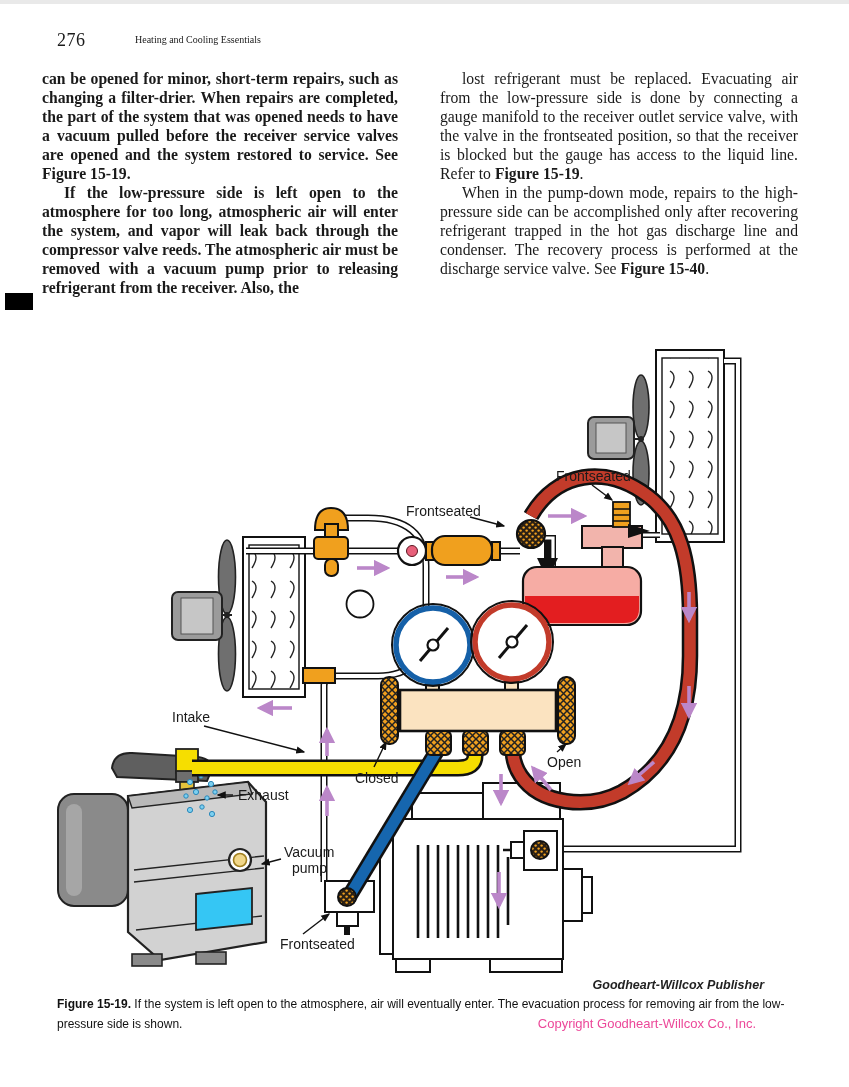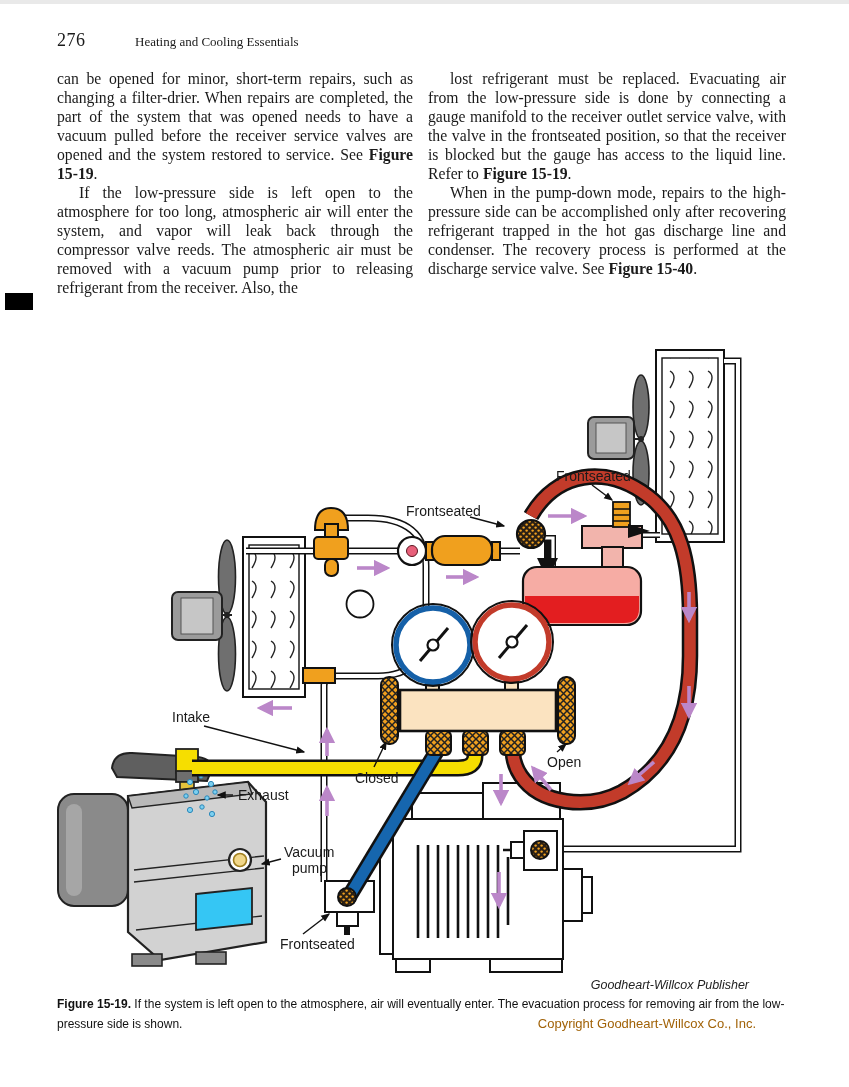--- a/index.html
+++ b/index.html
@@ -1,32 +1,32 @@
 <!DOCTYPE html>
 <html><head>
 <meta charset="utf-8">
 <style>
   html,body{margin:0;padding:0;background:#e9e9e9;}
   .page{position:relative;width:849px;height:1087px;background:#ffffff;margin:4px auto;
         font-family:"Liberation Serif", serif;color:#1a1a1a;overflow:hidden;}
   .margin-mark{position:absolute;left:5px;top:289px;width:28px;height:17px;background:#000;}
   .folio{position:absolute;left:57px;top:26px;font-size:18px;letter-spacing:.5px;}
-  .running-head{position:absolute;left:135px;top:30px;font-size:13px;}
+  .running-head{position:absolute;left:135px;top:30px;font-size:10px;}
   .col{position:absolute;top:65px;font-size:15.7px;line-height:19px;text-align:justify;}
   .col p{margin:0;}
   .col p.indent{text-indent:22px;}
-  .col-left{left:57px;width:356px;}
-  .col-right{left:428px;width:358px;}
+  .col-left{left:42px;width:356px;font-weight:bold;}
+  .col-right{left:440px;width:358px;}
   .figure-svg{position:absolute;left:0;top:280px;}
-  .credit{position:absolute;right:100px;top:974px;font-family:"Liberation Sans",sans-serif;
-          font-style:italic;font-size:12.5px;color:#222;}
+  .credit{position:absolute;right:85px;top:974px;font-family:"Liberation Sans",sans-serif;
+          font-style:italic;font-size:12.5px;color:#222;font-weight:bold;}
   .caption{position:absolute;left:57px;top:991px;width:734px;font-family:"Liberation Sans",sans-serif;
            font-size:12px;line-height:19.5px;color:#111;}
   .copyright{position:absolute;right:93px;top:1012px;font-family:"Liberation Sans",sans-serif;
-             font-size:13px;color:#a16207;}
+             font-size:13px;color:#ec4899;}
   svg text.lbl{font-family:"Liberation Sans",sans-serif;font-size:14px;fill:#1a1a1a;}
 </style>
 </head>
 <body>
 
 <div class="page">
 
   <div class="margin-mark"></div>
 
   <div class="folio">276</div>

